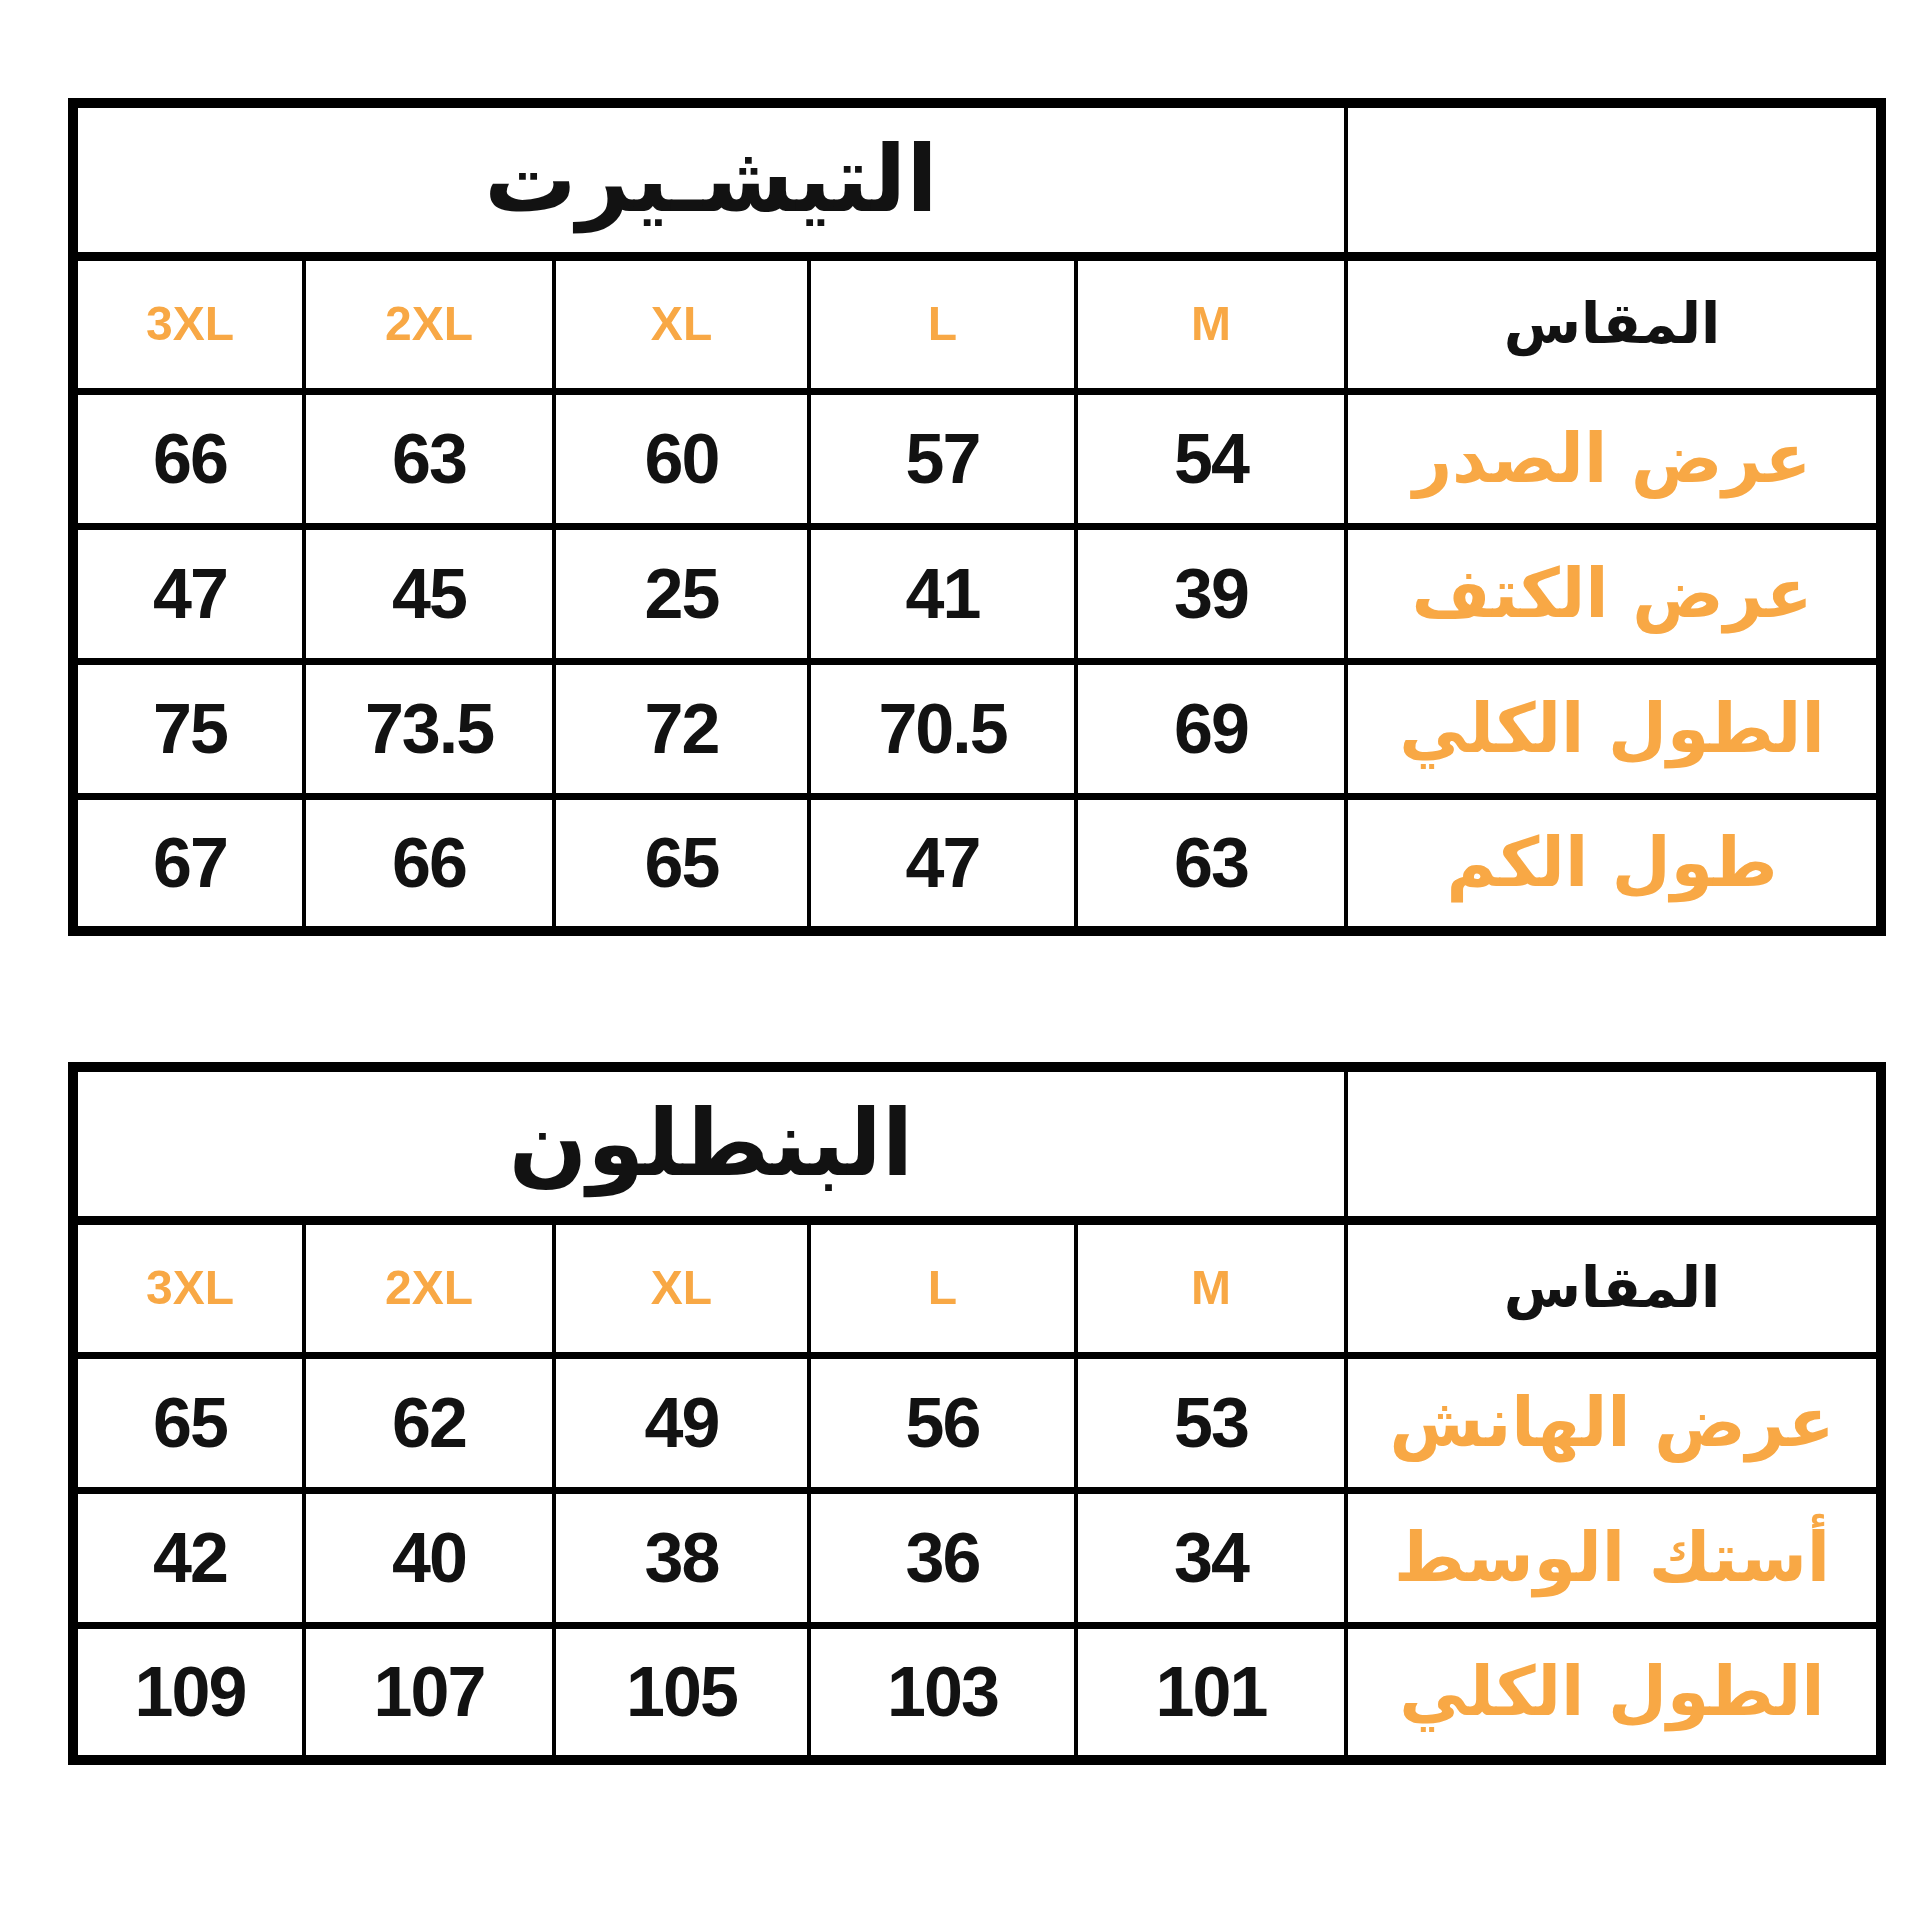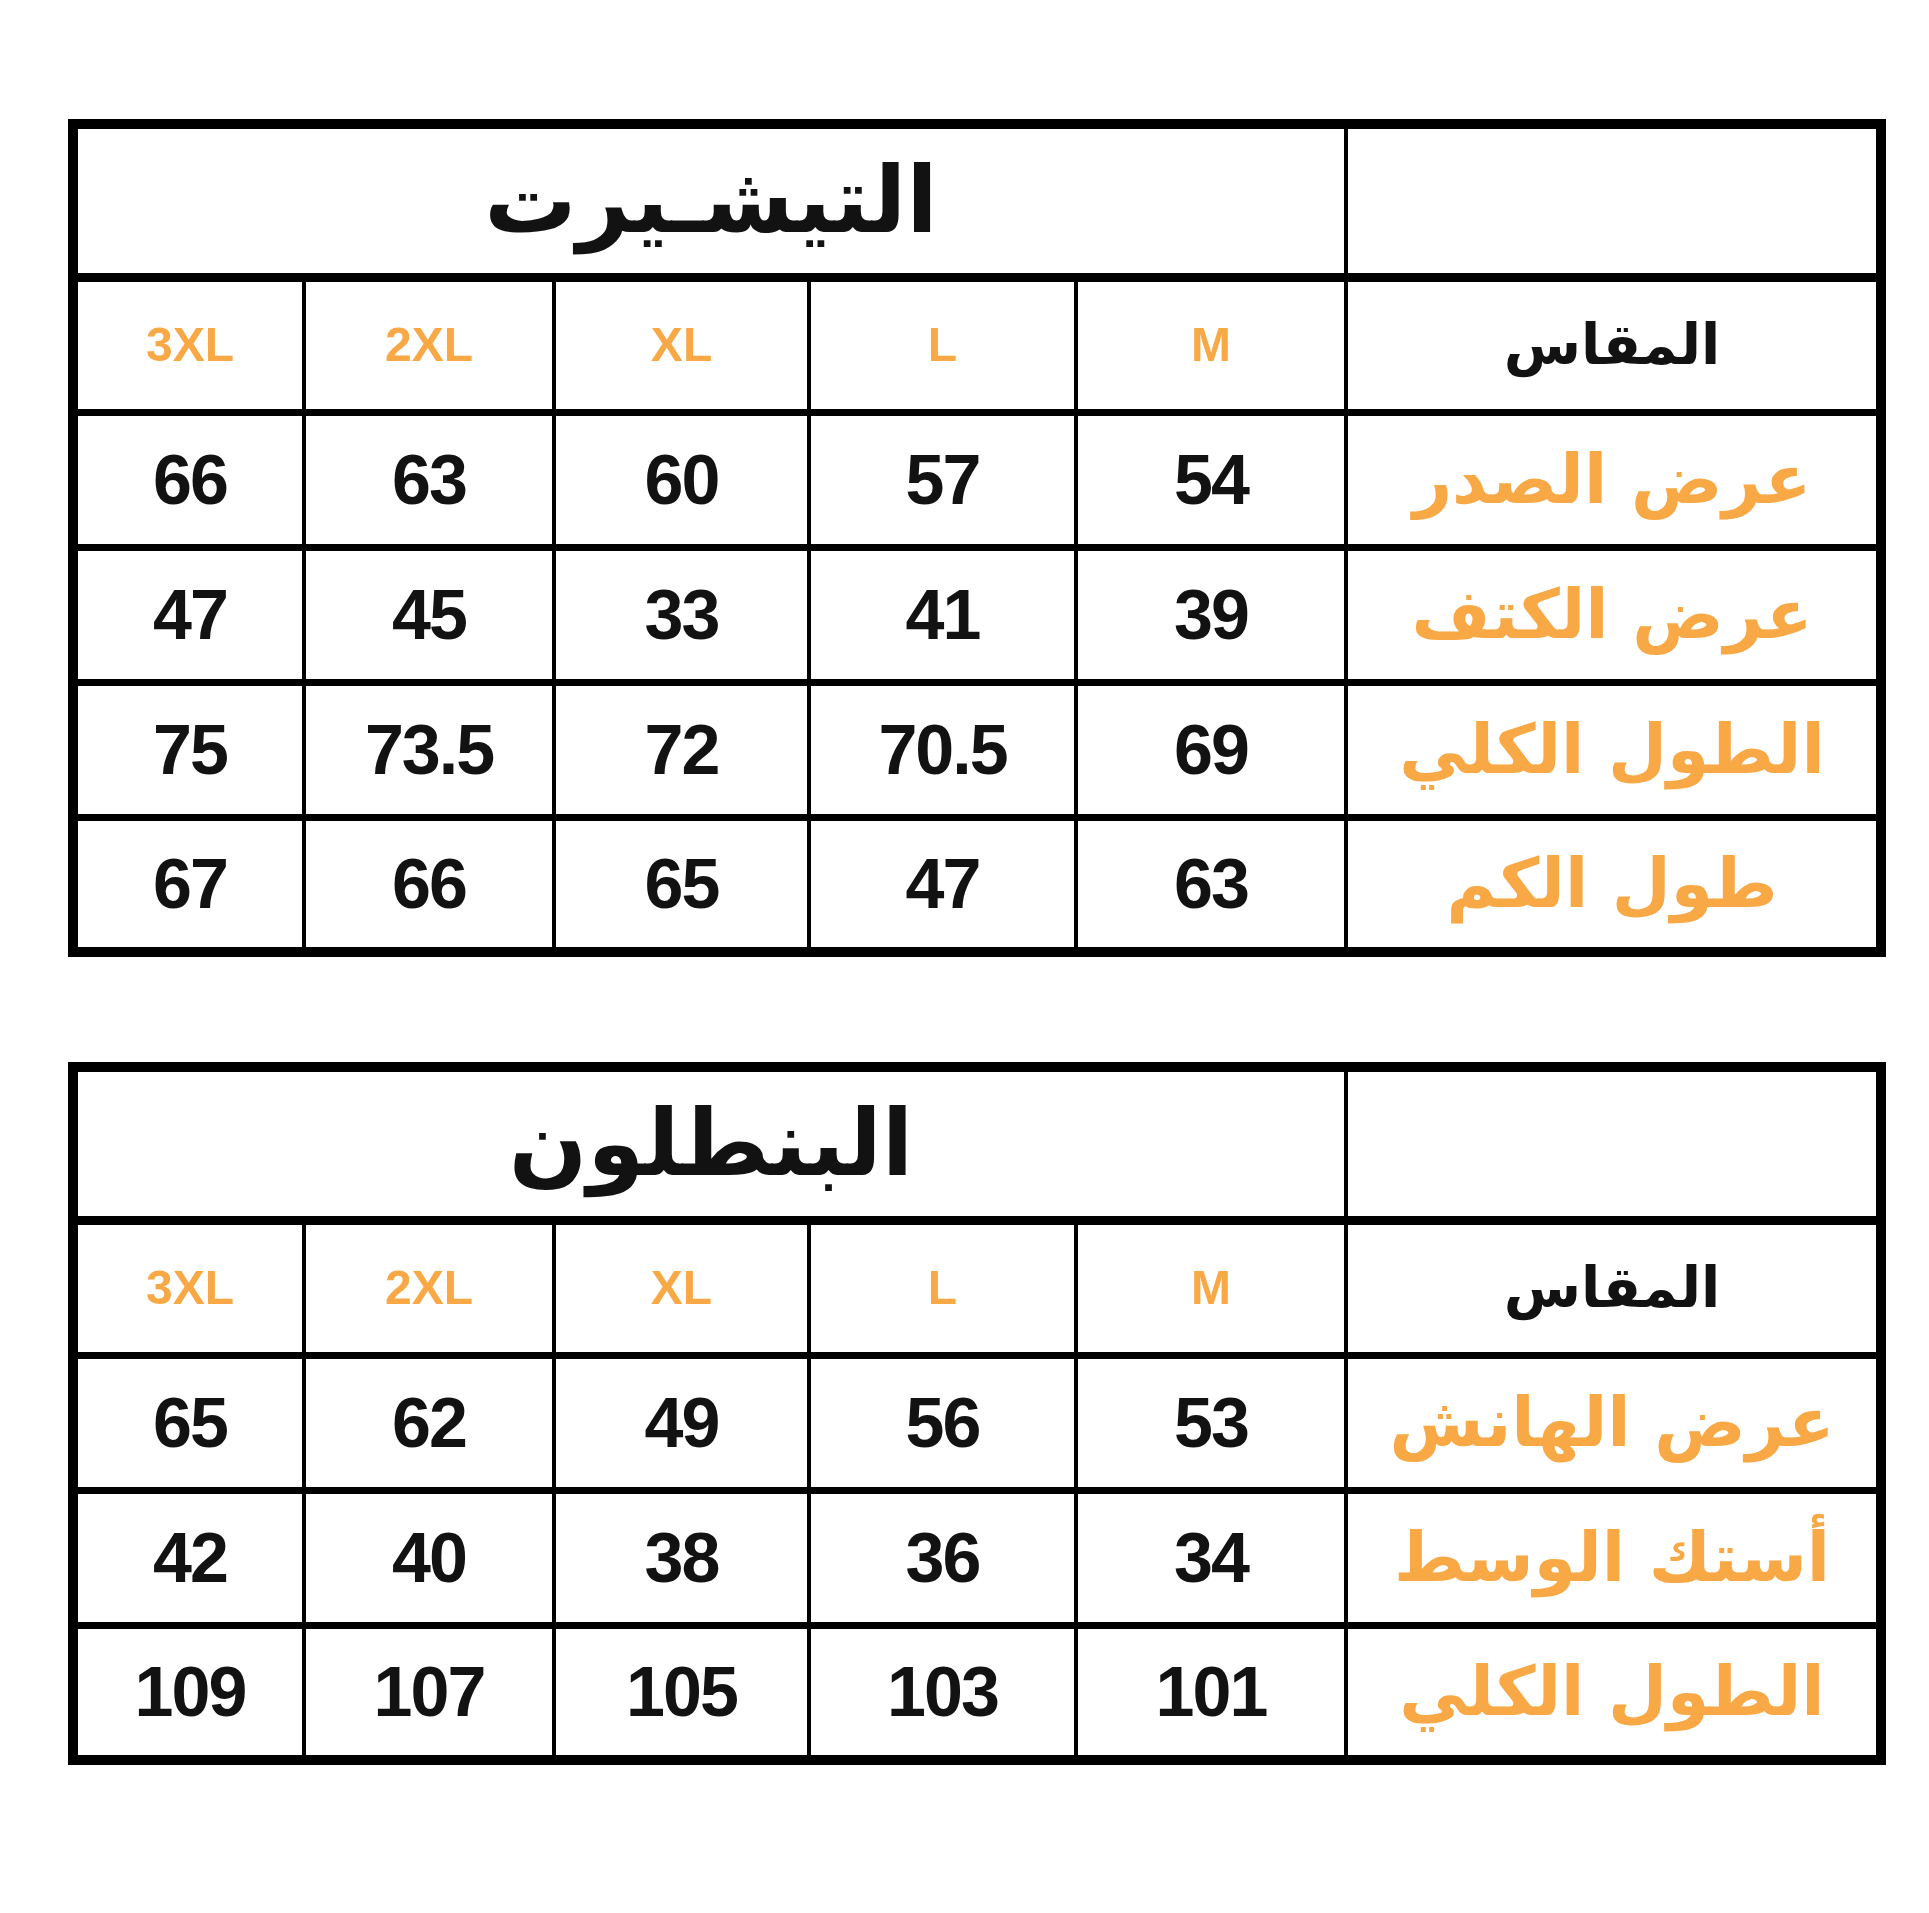--- a/index.html
+++ b/index.html
@@ -16,21 +16,21 @@
 
   table.size-table {
     position: absolute;
     left: 68px;
     width: 1807px;
     border-collapse: collapse;
     table-layout: fixed;
     border: 10px solid var(--border, #000000);
     background: #ffffff;
   }
-  #table-tshirt { top: 119px; }
+  #table-tshirt { top: 98px; }
   #table-pants  { top: 1062px; }
 
   .size-table td, .size-table th {
     border: 4px solid var(--border, #000000);
     border-top-width: 7px;
     border-bottom-width: 7px;
     text-align: center;
     vertical-align: middle;
     padding: 0;
     line-height: 1;
@@ -100,21 +100,21 @@
         <td class="num">54</td>
         <td class="num">57</td>
         <td class="num">60</td>
         <td class="num">63</td>
         <td class="num">66</td>
       </tr>
       <tr class="data-row">
         <td class="label-cell">عرض الكتف</td>
         <td class="num">39</td>
         <td class="num">41</td>
-        <td class="num">33</td>
+        <td class="num">25</td>
         <td class="num">45</td>
         <td class="num">47</td>
       </tr>
       <tr class="data-row">
         <td class="label-cell">الطول الكلي</td>
         <td class="num">69</td>
         <td class="num">70.5</td>
         <td class="num">72</td>
         <td class="num">73.5</td>
         <td class="num">75</td>

